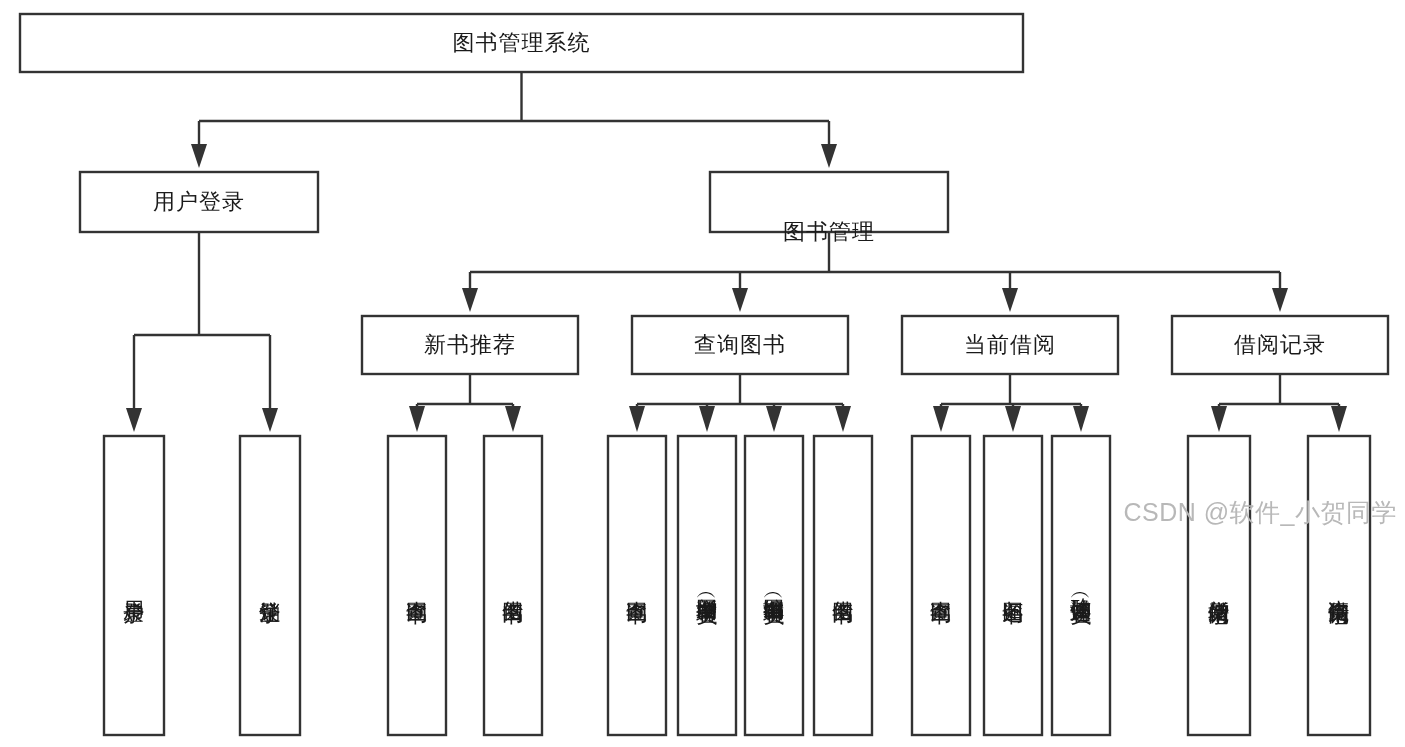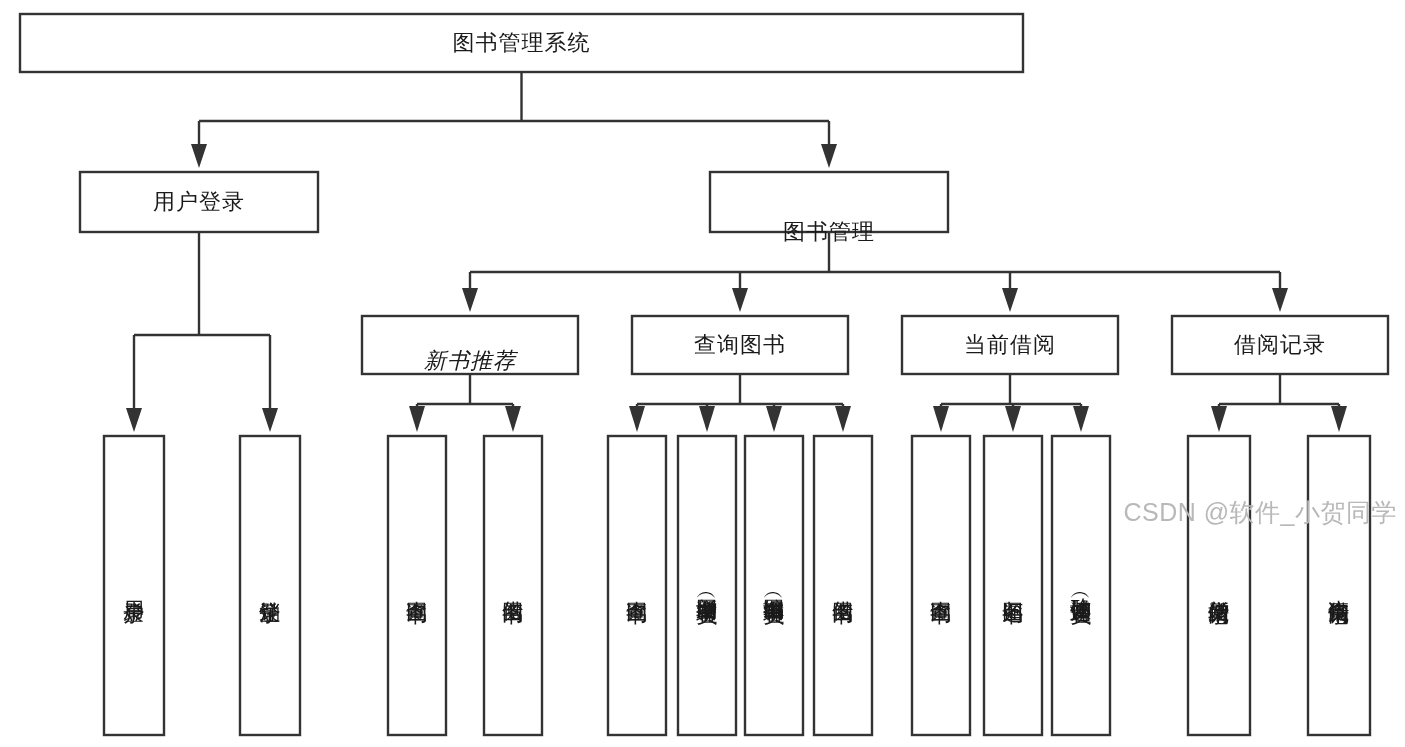--- a/index.html
+++ b/index.html
@@ -187,21 +187,21 @@
     <rect class="node-box" x="1052" y="436" width="58" height="299"></rect>
     <rect class="node-box" x="1188" y="436" width="62" height="299"></rect>
     <rect class="node-box" x="1308" y="436" width="62" height="299"></rect>
   </svg>
 
   <div class="hlabel-wrap" style="left:20px; top:14px; width:1003px; height:58px;">图书管理系统</div>
 
   <div class="hlabel-wrap" style="left:80px; top:172px; width:238px; height:60px;">用户登录</div>
   <div class="hlabel-wrap" style="left:710px; top:172px; width:238px; height:60px;margin-top:30px;">图书管理</div>
 
-  <div class="hlabel-wrap" style="left:362px; top:332px; width:216px; height:58px;font-style:italic;">新书推荐</div>
+  <div class="hlabel-wrap" style="left:362px; top:316px; width:216px; height:58px;">新书推荐</div>
   <div class="hlabel-wrap" style="left:632px; top:316px; width:216px; height:58px;">查询图书</div>
   <div class="hlabel-wrap" style="left:902px; top:316px; width:216px; height:58px;text-align:center;">当前借阅</div>
   <div class="hlabel-wrap" style="left:1172px; top:316px; width:216px; height:58px;text-align:right;">借阅记录</div>
 
   <div class="vlabel-wrap" style="left:104px; top:436px; width:60px; height:299px;">用户登录</div>
   <div class="vlabel-wrap" style="left:240px; top:436px; width:60px; height:299px;">注销登录</div>
   <div class="vlabel-wrap" style="left:388px; top:436px; width:58px; height:299px;">查询图书</div>
   <div class="vlabel-wrap" style="left:484px; top:436px; width:58px; height:299px;">借阅图书</div>
   <div class="vlabel-wrap" style="left:608px; top:436px; width:58px; height:299px;">查询图书</div>
   <div class="vlabel-wrap" style="left:678px; top:436px; width:58px; height:299px;">新增图书（管理员）</div>

